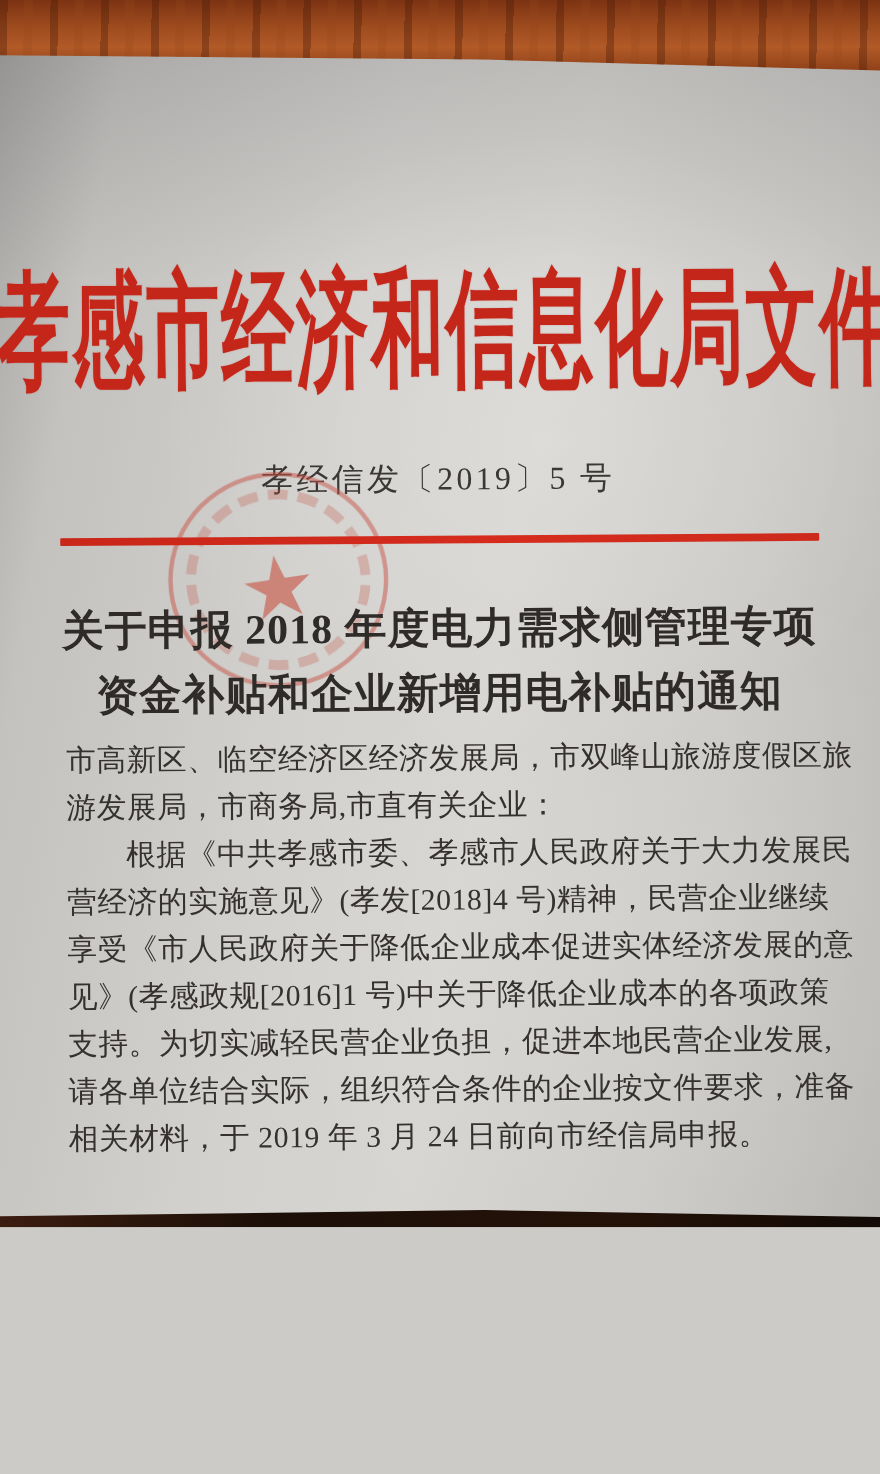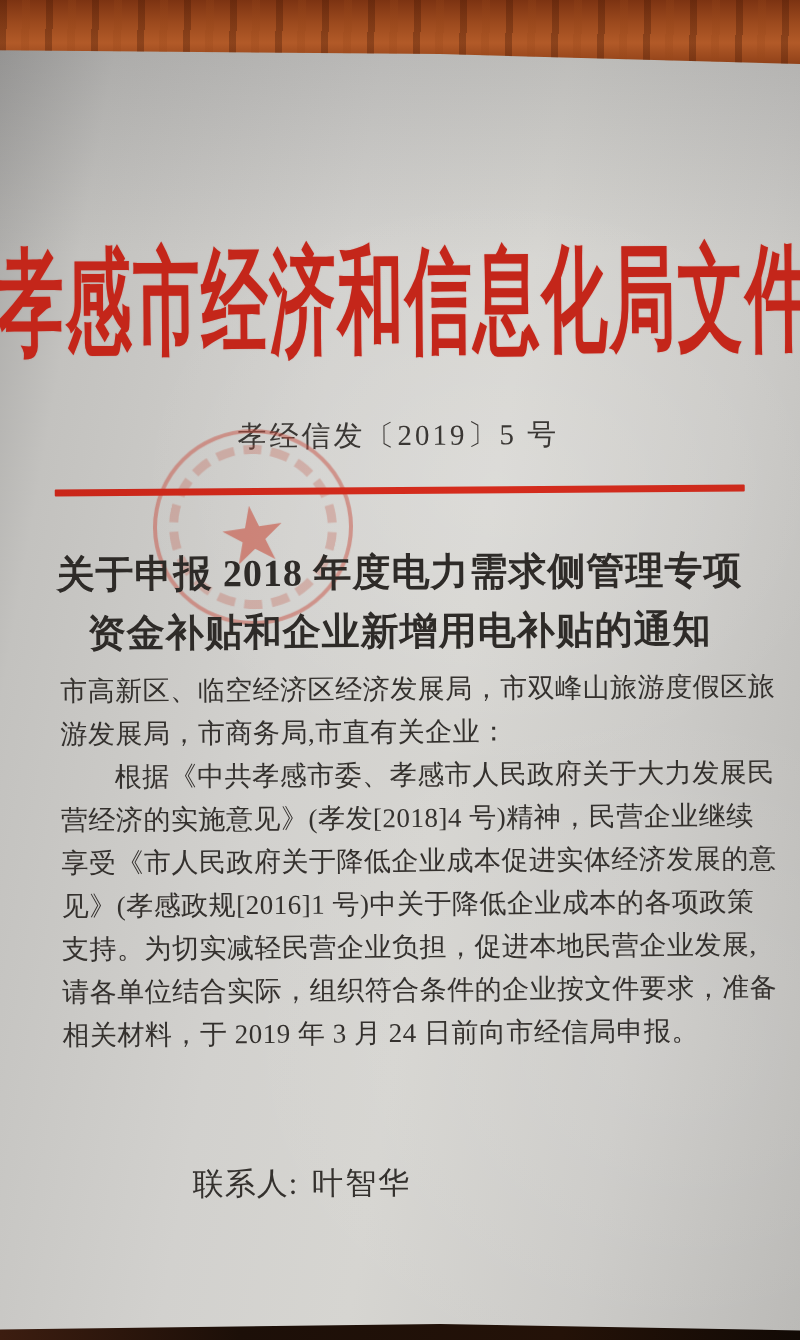--- a/index.html
+++ b/index.html
@@ -2,21 +2,21 @@
 <html><head>
 <meta charset="utf-8">
 <style>
   html,body{margin:0;padding:0;}
   body{
     width:800px;height:1340px;overflow:hidden;
     font-family:"Liberation Serif","DejaVu Serif",serif;
     background:#cccbc8;
   }
   .photo{
-    position:relative;width:800px;height:1340px;overflow:hidden;
+    position:relative;width:800px;height:1116px;overflow:hidden;
     background:
       radial-gradient(ellipse 520px 420px at 62% 36%, rgba(255,255,255,0.16), rgba(255,255,255,0) 70%),
       radial-gradient(ellipse 600px 500px at 80% 78%, rgba(255,255,255,0.10), rgba(255,255,255,0) 70%),
       linear-gradient(100deg,#a5a4a2 0%,#c3c2bf 12%,#d2d1ce 38%,#d6d5d1 56%,#cbcac7 78%,#bab9b6 100%);
   }
   
   .paper-shade{
     position:absolute;left:0;top:0;width:100%;height:300px;
     background:linear-gradient(to bottom, rgba(40,40,45,0.18), rgba(40,40,45,0) 85%);
     pointer-events:none;

